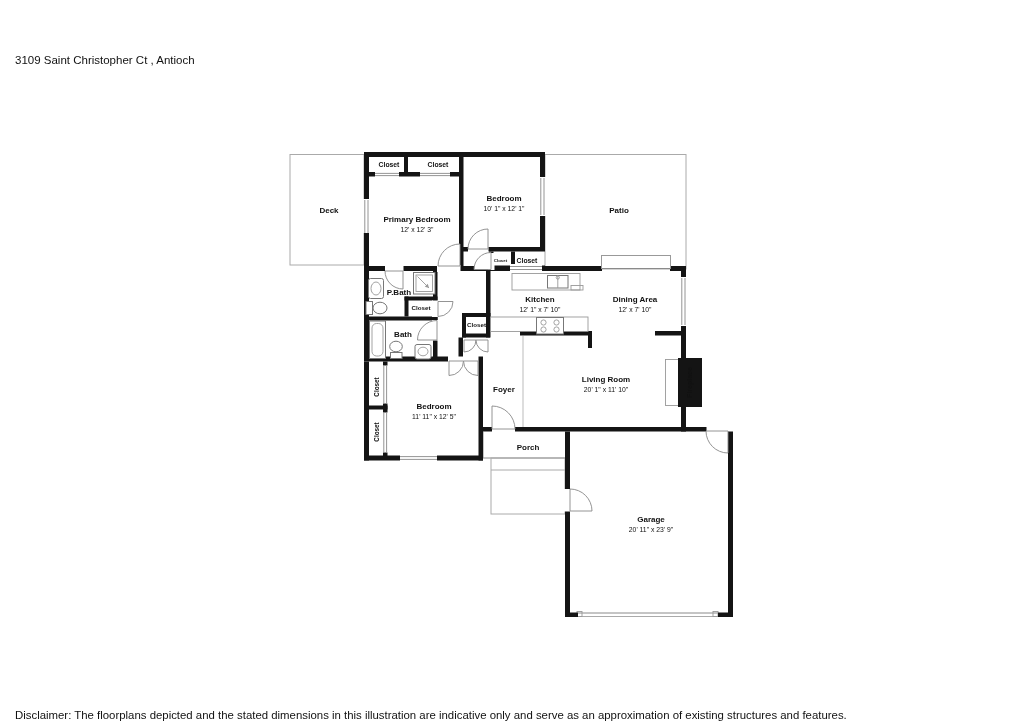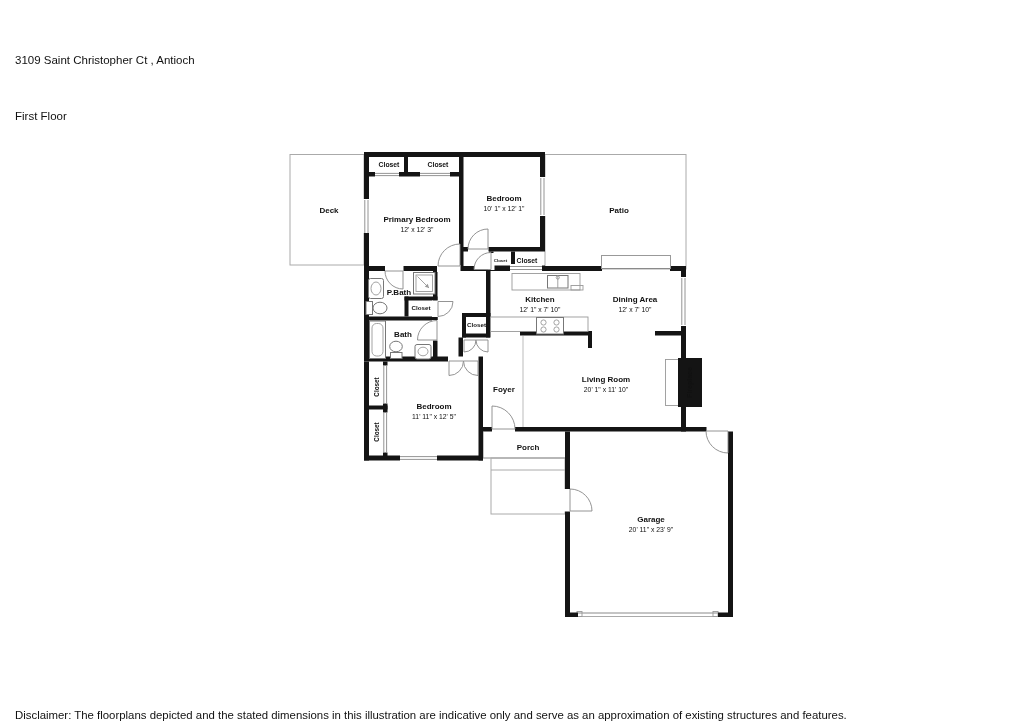--- a/index.html
+++ b/index.html
@@ -25,21 +25,20 @@
   .win{stroke:#888;stroke-width:0.9;}
   .arc{fill:#fff;stroke:#888;stroke-width:0.9;}
 </style>
 </head>
 <body>
 
 <div class="page">
 
   <div class="header">
     <div>3109 Saint Christopher Ct , Antioch</div>
-    <div>First Floor</div>
   </div>
 
   <svg class="plan" width="1024" height="724" viewBox="0 0 1024 724">
 
     <g>
       <rect class="thin" x="290" y="154.5" width="74" height="110.5"></rect>
       <rect class="thin" x="545" y="154.5" width="141" height="114.5"></rect>
       <path class="thin2" d="M483,431.5 V458 H565"></path>
       <rect class="thin" x="491" y="458" width="74" height="56"></rect>
       <line class="thin" x1="491" y1="470" x2="565" y2="470"></line>

